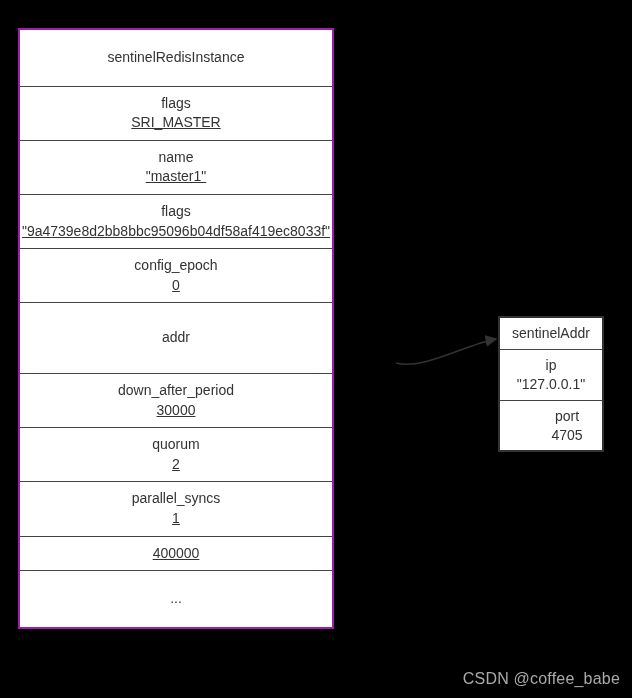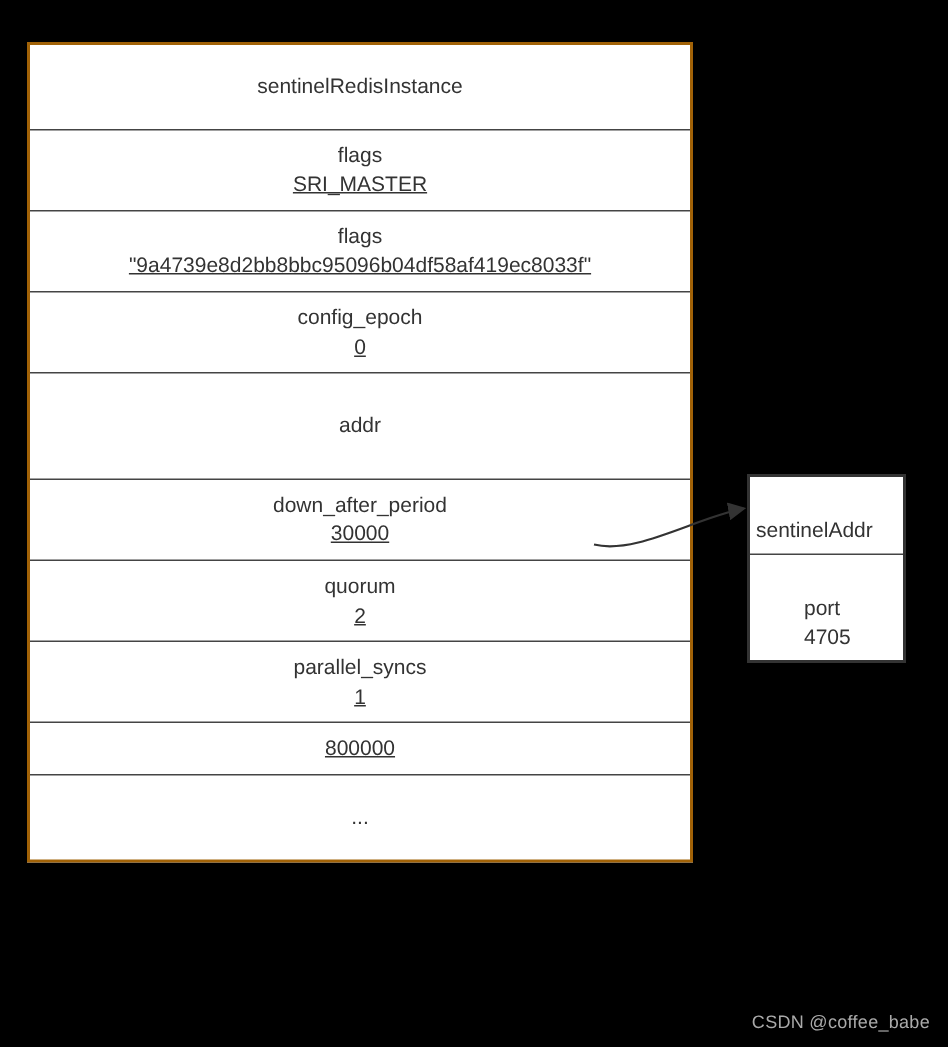--- a/index.html
+++ b/index.html
@@ -9,23 +9,23 @@
       height: 698px;
       position: relative;
       font-family: Arial, sans-serif;
       font-size: 14px;
       color: #333;
     }
     .main-table {
       position: absolute;
       left: 18px;
       top: 28px;
-      width: 444px;
+      width: 316px;
       background: #fff;
-      border: 2px solid #a16207;
+      border: 2px solid #a21caf;
     }
     .main-table .row {
       border-bottom: 1px solid #444;
       display: flex;
       flex-direction: column;
       align-items: center;
       justify-content: center;
       padding: 7px 6px;
       text-align: center;
       line-height: 1.4;
@@ -41,56 +41,59 @@
       left: 498px;
       top: 316px;
       width: 106px;
       background: #fff;
       border: 2px solid #333;
     }
     .side-table .row {
       border-bottom: 1px solid #444;
       display: flex;
       flex-direction: column;
-      align-items: flex-start;
+      align-items: center;
       justify-content: center;
       padding: 6px 4px;
       text-align: center;
       line-height: 1.35;
       font-size: 14px;
-      margin-top: 20px;
     }
     .side-table .row:last-child { border-bottom: none; padding-left: 36px; }
     .arrow-svg {
       position: absolute;
       left: 394px;
       top: 335px;
       width: 106px;
       height: 40px;
       pointer-events: none;
     }
     .watermark {
       position: absolute;
       right: 12px;
       bottom: 10px;
       color: #aaa;
-      font-size: 12px;
+      font-size: 16px;
       letter-spacing: 0.2px;
     }
   </style>
 </head>
 <body>
 
 <div class="main-table">
   <div class="row header">
     <span class="field">sentinelRedisInstance</span>
   </div>
   <div class="row">
     <span class="field">flags</span>
     <span class="value">SRI_MASTER</span>
+  </div>
+  <div class="row">
+    <span class="field">name</span>
+    <span class="value">"master1"</span>
   </div>
   <div class="row">
     <span class="field">flags</span>
     <span class="value">"9a4739e8d2bb8bbc95096b04df58af419ec8033f"</span>
   </div>
   <div class="row">
     <span class="field">config_epoch</span>
     <span class="value">0</span>
   </div>
   <div class="row addr">
@@ -102,30 +105,34 @@
   </div>
   <div class="row">
     <span class="field">quorum</span>
     <span class="value">2</span>
   </div>
   <div class="row">
     <span class="field">parallel_syncs</span>
     <span class="value">1</span>
   </div>
   <div class="row">
-    <span class="value">800000</span>
+    <span class="value">400000</span>
   </div>
   <div class="row ellipsis">
     <span class="field">...</span>
   </div>
 </div>
 
 <div class="side-table">
   <div class="row">
     <span>sentinelAddr</span>
+  </div>
+  <div class="row">
+    <span>ip</span>
+    <span>"127.0.0.1"</span>
   </div>
   <div class="row">
     <span>port</span>
     <span>4705</span>
   </div>
 </div>
 
 <svg class="arrow-svg" viewBox="0 0 106 40">
   <defs>
     <marker id="arrowhead" markerWidth="8" markerHeight="8" refX="7" refY="4" orient="auto">

